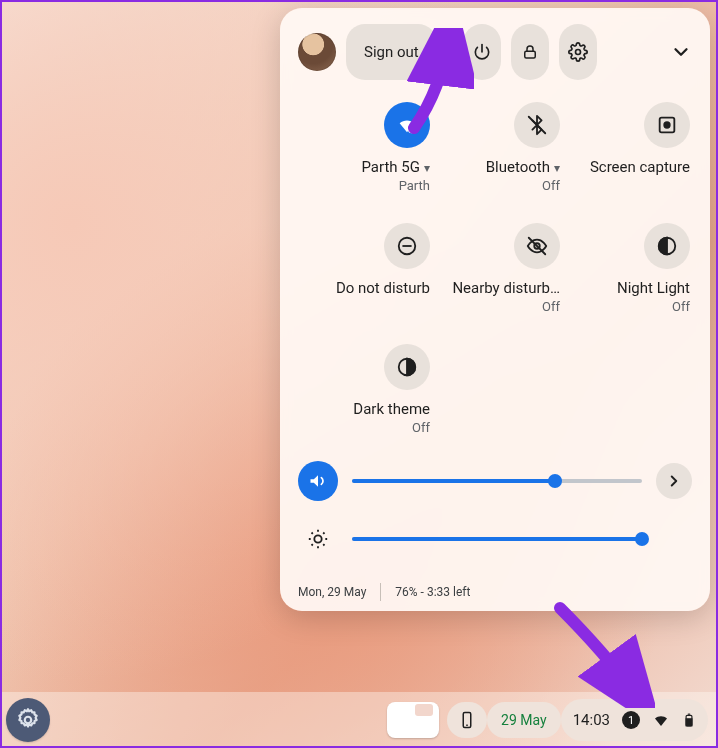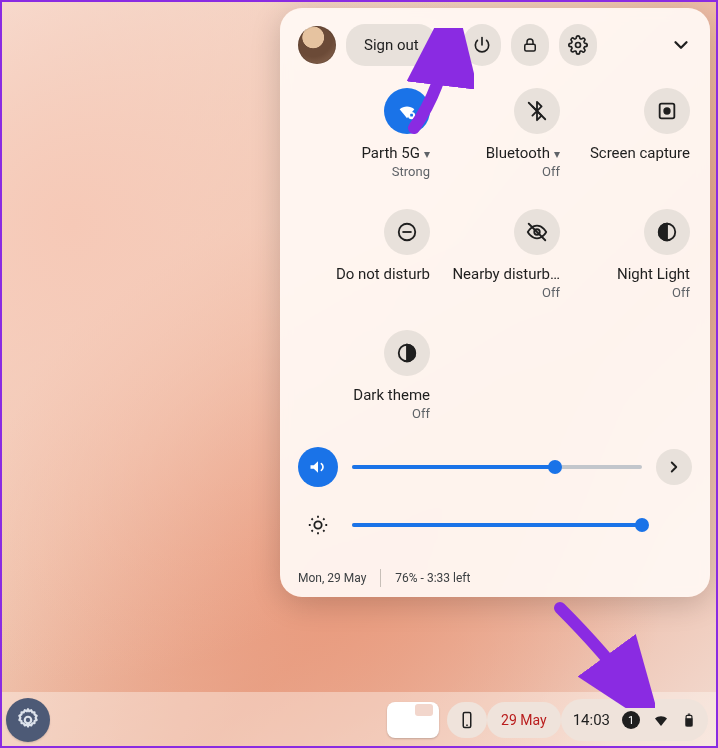--- a/index.html
+++ b/index.html
@@ -13,32 +13,32 @@
   }
   .frame{position:absolute;inset:0;border:2px solid #8a2be2;pointer-events:none}
 
   
   .shelf{position:absolute;left:0;right:0;bottom:0;height:56px;display:flex;align-items:center;padding:0 10px 0 6px;background:rgba(255,250,246,.4)}
   .shelf .launcher{width:44px;height:44px;border-radius:50%;background:#4d5a76;display:flex;align-items:center;justify-content:center;margin-right:8px;box-shadow:0 1px 2px rgba(0,0,0,.15)}
   .shelf .grow{flex:1}
   .shelf .mini{width:52px;height:36px;border-radius:8px;background:#fff;margin-right:8px;box-shadow:0 1px 2px rgba(0,0,0,.2);position:relative;overflow:hidden}
   .shelf .mini::after{content:"";position:absolute;top:2px;left:28px;width:18px;height:12px;background:#f2d6cc;border-radius:3px}
   .tray{display:flex;align-items:center;background:#efe3db;border-radius:22px;height:42px;padding:0 12px;gap:12px}
-  .pill{height:36px;border-radius:18px;display:flex;align-items:center;justify-content:center;padding:0 14px;background:#efe3db;color:#b91c1c;font-size:14px}
+  .pill{height:36px;border-radius:18px;display:flex;align-items:center;justify-content:center;padding:0 14px;background:#efe3db;color:#15803d;font-size:14px}
   .pill.date{background:#efe3db}
   .pill.icon-only{width:40px;padding:0}
   .tray .badge{width:18px;height:18px;border-radius:50%;background:#1f1f1f;color:#fff;font-size:11px;display:flex;align-items:center;justify-content:center}
   .ic{display:inline-flex;align-items:center;justify-content:center}
   .ic svg{display:block}
 
   
   .panel{position:absolute;top:8px;right:8px;width:430px;border-radius:22px;background:rgba(255,248,243,.94);backdrop-filter:blur(6px);box-shadow:0 6px 30px rgba(0,0,0,.18);padding:16px 18px 10px 18px}
   .panel-top{display:flex;align-items:center;gap:10px;margin-bottom:22px}
   .avatar{width:38px;height:38px;border-radius:50%;background:radial-gradient(circle at 40% 30%,#e6c3a0 0 30%,#6b4a37 32% 55%,#8f6b54 100%);box-shadow:inset 0 0 0 1px rgba(0,0,0,.1)}
-  .btn{height:42px;border-radius:19px;background:#e8e1db;display:flex;align-items:center;justify-content:center;font-size:15px;padding:0 18px;cursor:pointer}
+  .btn{height:56px;border-radius:19px;background:#e8e1db;display:flex;align-items:center;justify-content:center;font-size:15px;padding:0 18px;cursor:pointer}
   .btn.circle{width:38px;padding:0}
   .panel-top .gap{width:6px}
 
   .grid{display:grid;grid-template-columns:repeat(3,1fr);gap:30px 0;margin:6px 2px 10px}
   .tile{display:flex;flex-direction:column;align-items:flex-end;text-align:center;cursor:pointer}
   .tile .blob{width:46px;height:46px;border-radius:50%;background:#e8e1db;display:flex;align-items:center;justify-content:center;margin-bottom:10px}
   .tile.on .blob{background:#1a73e8;color:#fff}
   .tile .lbl{font-size:15px;line-height:1.2;max-width:120px;white-space:nowrap;overflow:hidden;text-overflow:ellipsis}
   .tile .sub{font-size:13px;color:#5f6368;margin-top:2px}
   .tile .chev{margin-left:4px;font-size:12px;color:#5f6368}
@@ -109,21 +109,21 @@
         <div class="blob">
           <span class="ic">
             <svg width="22" height="22" viewBox="0 0 24 24" fill="#fff">
               <path d="M12 20l8-10c-4.5-4-11.5-4-16 0l8 10z"></path>
               <circle cx="17" cy="17" r="4" fill="#fff"></circle>
               <rect x="15.5" y="15" width="3" height="3" fill="#1a73e8" rx=".5"></rect>
             </svg>
           </span>
         </div>
         <div class="lbl">Parth 5G<span class="chev">▾</span></div>
-        <div class="sub">Strong</div>
+        <div class="sub">Parth</div>
       </div>
       <div class="tile">
         <div class="blob">
           <span class="ic">
             <svg width="22" height="22" viewBox="0 0 24 24" fill="none" stroke="#1f1f1f" stroke-width="2" stroke-linecap="round" stroke-linejoin="round">
               <path d="M7 7l10 10-5 5V2l5 5L7 17"></path>
               <line x1="3" y1="3" x2="21" y2="21"></line>
             </svg>
           </span>
         </div>

